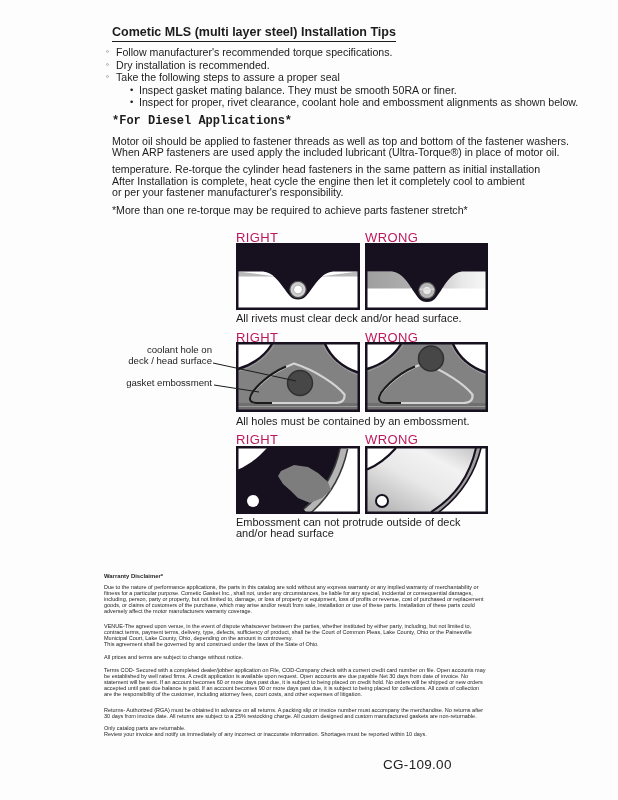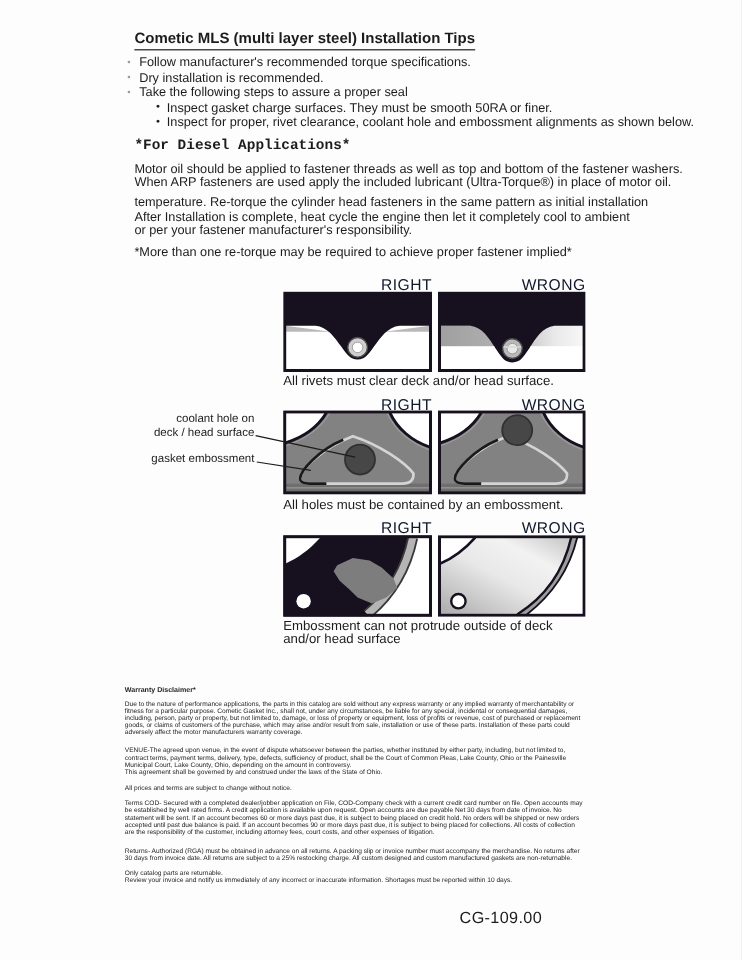--- a/index.html
+++ b/index.html
@@ -18,21 +18,21 @@
   .bullet-row{display:flex;white-space:nowrap;}
   .bullet-row .mk{width:10px;font-size:8px;line-height:12.5px;}
   .sub-row{padding-left:24px;}
   .sub-row .mk{width:9px;font-size:9.5px;}
   
   .diesel{left:112px;top:116px;font-size:10.6px;line-height:11.6px;}
   .diesel h2{font-size:12px;margin:0 0 8px 0;font-family:Liberation Mono, monospace;}
   .diesel .para{margin:0 0 5.5px 0;}
   .diesel .note{margin-top:2px;}
   
-  .dg-head{font-size:13px;letter-spacing:.4px;text-align:right;color:#0f172a;}
+  .dg-head{font-size:13px;letter-spacing:.4px;text-align:left;color:#be185d;}
   .dg-caption{font-size:11px;line-height:10.8px;}
   .panel{line-height:0;}
   .dg-label{font-size:9.6px;line-height:11px;text-align:right;}
   
   .warranty{left:104px;top:573px;width:440px;font-size:5.5px;line-height:6px;color:#242424;}
   .warranty .wh{font-size:5.9px;font-weight:bold;margin-bottom:5px;}
   .warranty .wp1{margin-bottom:9px;}
   .warranty .wp2{margin-bottom:7px;}
   .warranty .wp3{margin-bottom:7px;}
   .warranty .wp4{margin-bottom:10px;}
@@ -57,40 +57,40 @@
     <div class="bullet-row">
       <span class="mk">◦</span>
       <span>Dry installation is recommended.</span>
     </div>
     <div class="bullet-row">
       <span class="mk">◦</span>
       <span>Take the following steps to assure a proper seal</span>
     </div>
     <div class="bullet-row sub-row">
       <span class="mk">•</span>
-      <span>Inspect gasket charge surfaces.  They must be smooth 50RA or finer.</span>
+      <span>Inspect gasket mating balance.  They must be smooth 50RA or finer.</span>
     </div>
     <div class="bullet-row sub-row">
       <span class="mk">•</span>
       <span>Inspect for proper, rivet clearance, coolant hole and embossment alignments as shown below.</span>
     </div>
   </div>
 
   <div class="abs diesel">
     <h2>*For Diesel Applications*</h2>
     <div class="para">
       <div class="nowrap">Motor oil should be applied to fastener threads as well as top and bottom of the fastener washers.</div>
       <div class="nowrap">When ARP fasteners are used apply the included lubricant (Ultra-Torque®) in place of motor oil.</div>
     </div>
     <div class="para">
       <div class="nowrap">temperature. Re-torque the cylinder head fasteners in the same pattern as initial installation</div>
       <div class="nowrap">After Installation is complete, heat cycle the engine then let it completely cool to ambient</div>
       <div class="nowrap">or per your fastener manufacturer's responsibility.</div>
     </div>
-    <div class="note nowrap">*More than one re-torque may be required to achieve proper fastener implied*</div>
+    <div class="note nowrap">*More than one re-torque may be required to achieve parts fastener stretch*</div>
   </div>
 
   <div class="abs dg-head" style="left:236px;top:230px;width:124px;">RIGHT</div>
   <div class="abs dg-head" style="left:365px;top:230px;width:123px;">WRONG</div>
 
   <div class="abs panel" style="left:236px;top:243px;">
     <svg width="124" height="67" viewBox="0 0 124 67">
       <rect width="124" height="67" fill="#ffffff"></rect>
       <polygon points="2,28.5 2,33.5 40,33.5" fill="#b9b9b9"></polygon>
       <polygon points="122,28.5 122,33.5 84,33.5" fill="#b9b9b9"></polygon>

